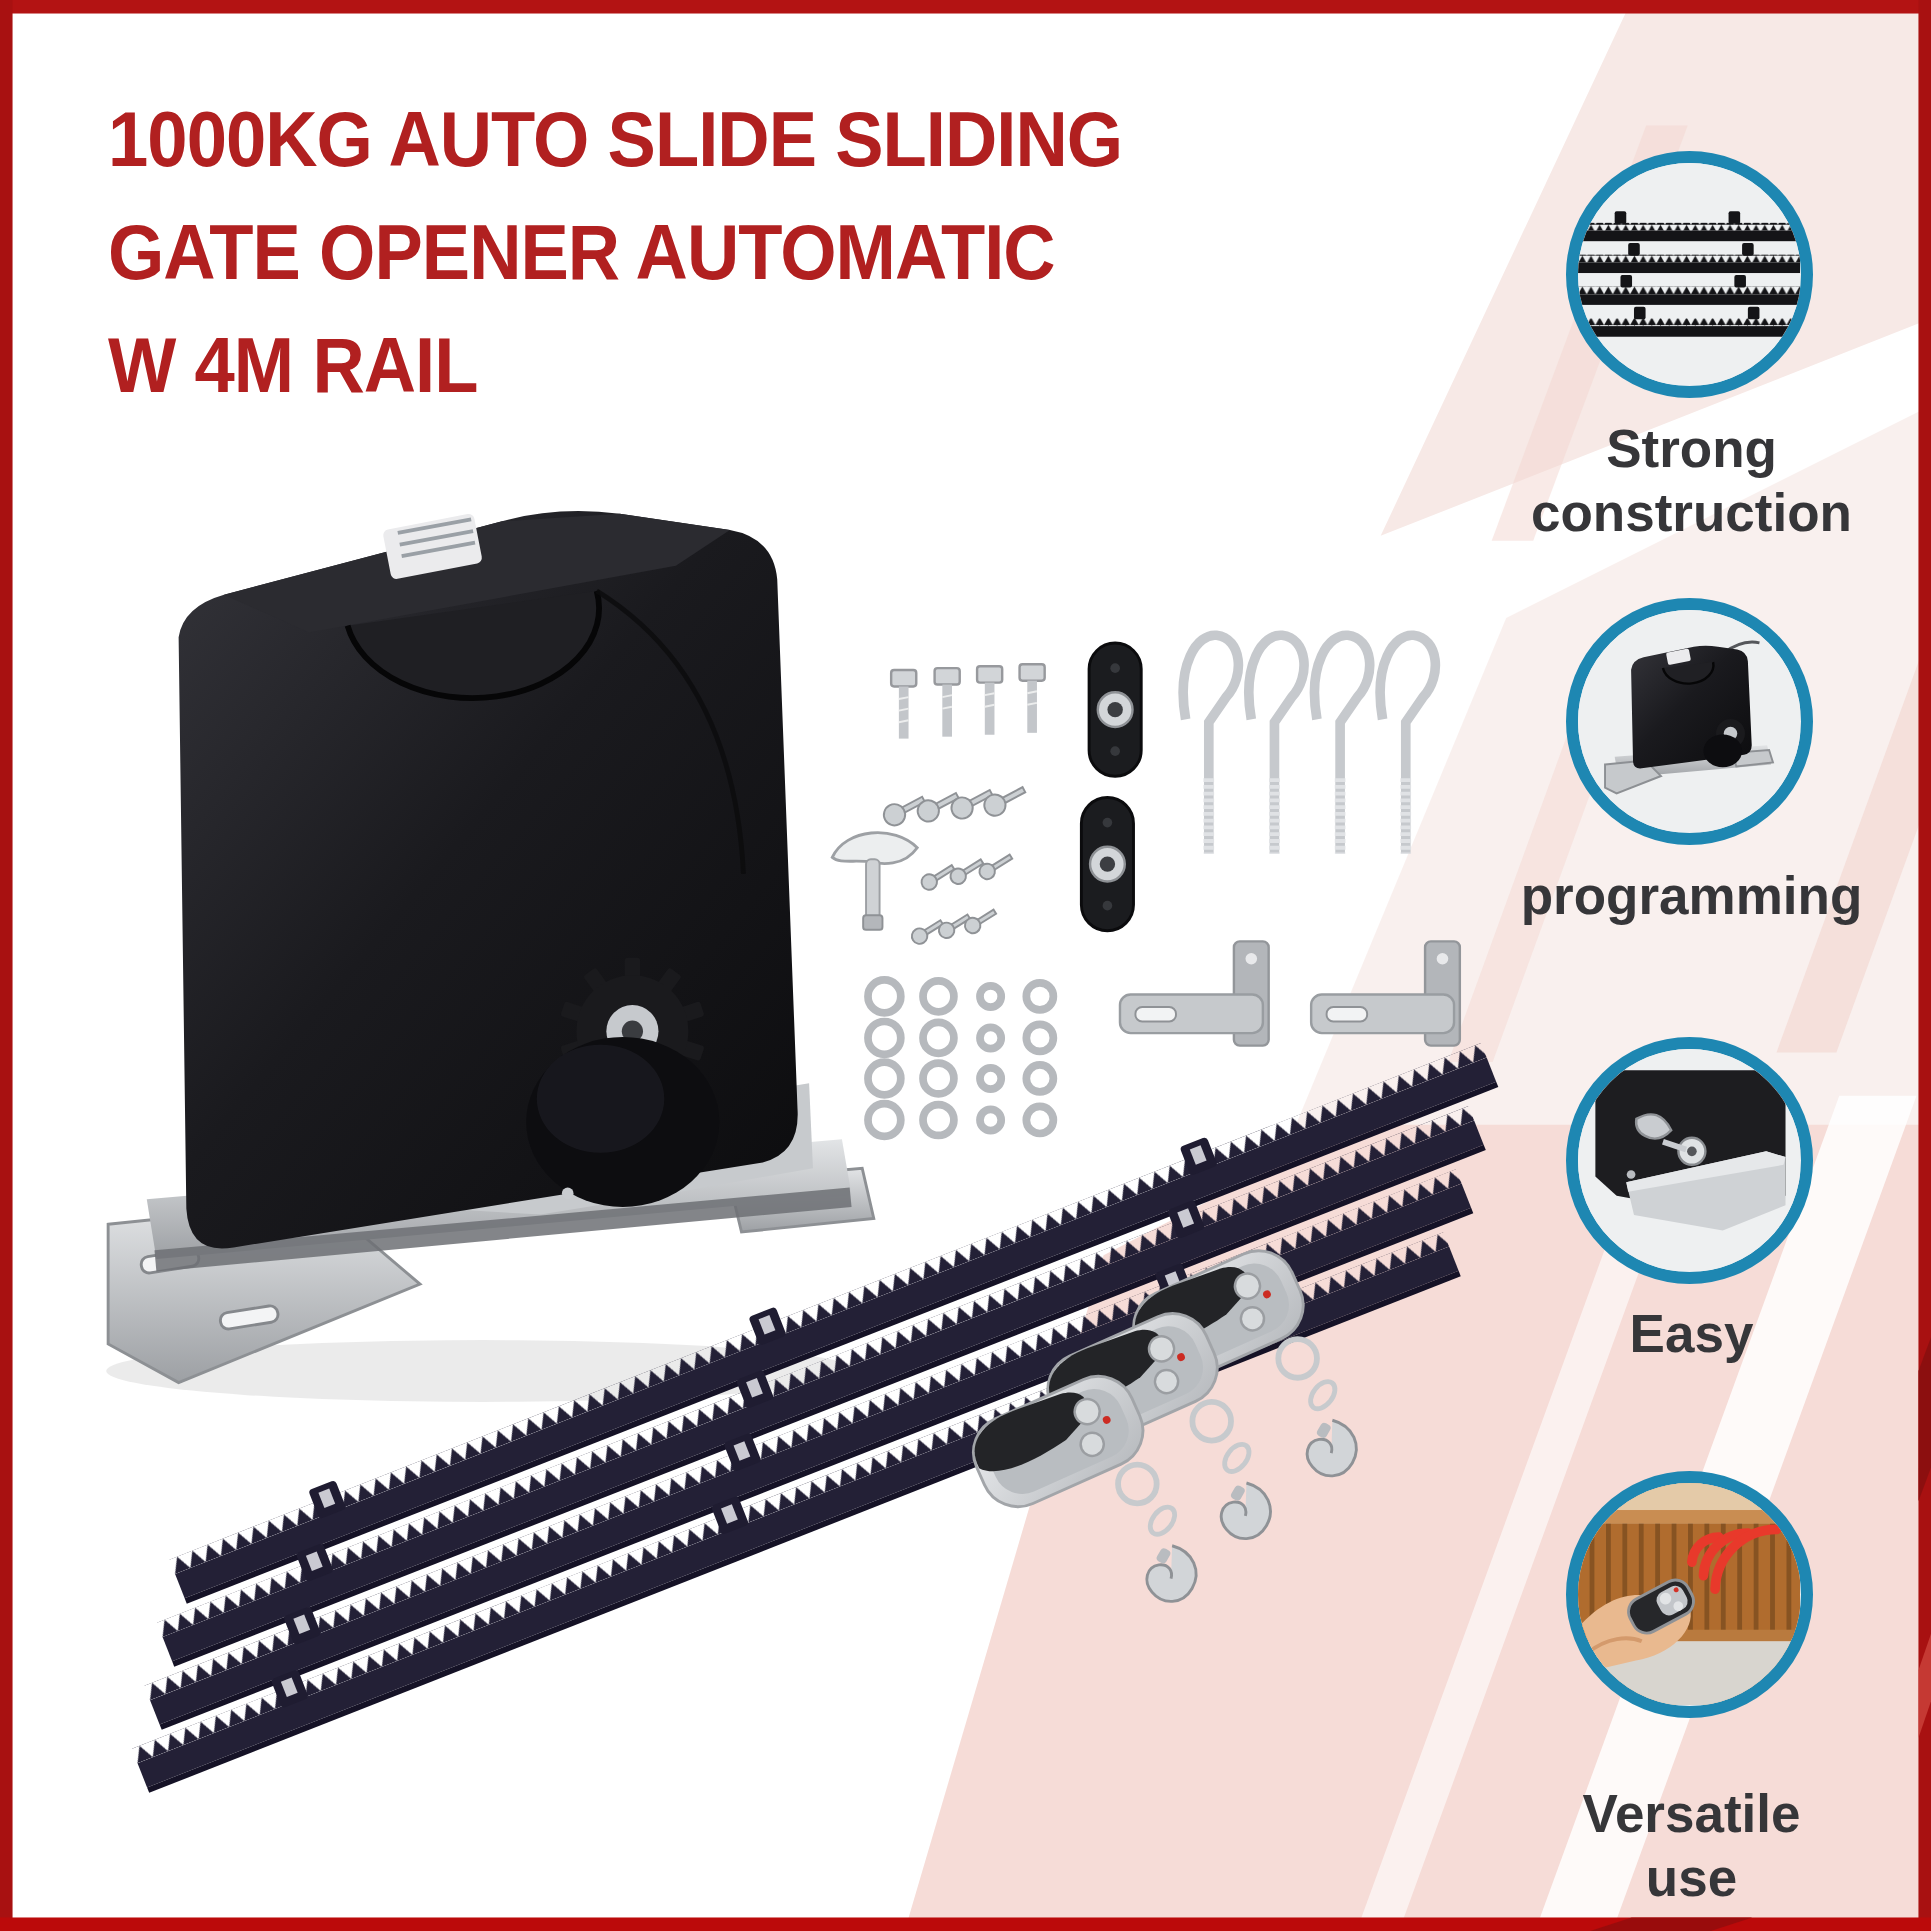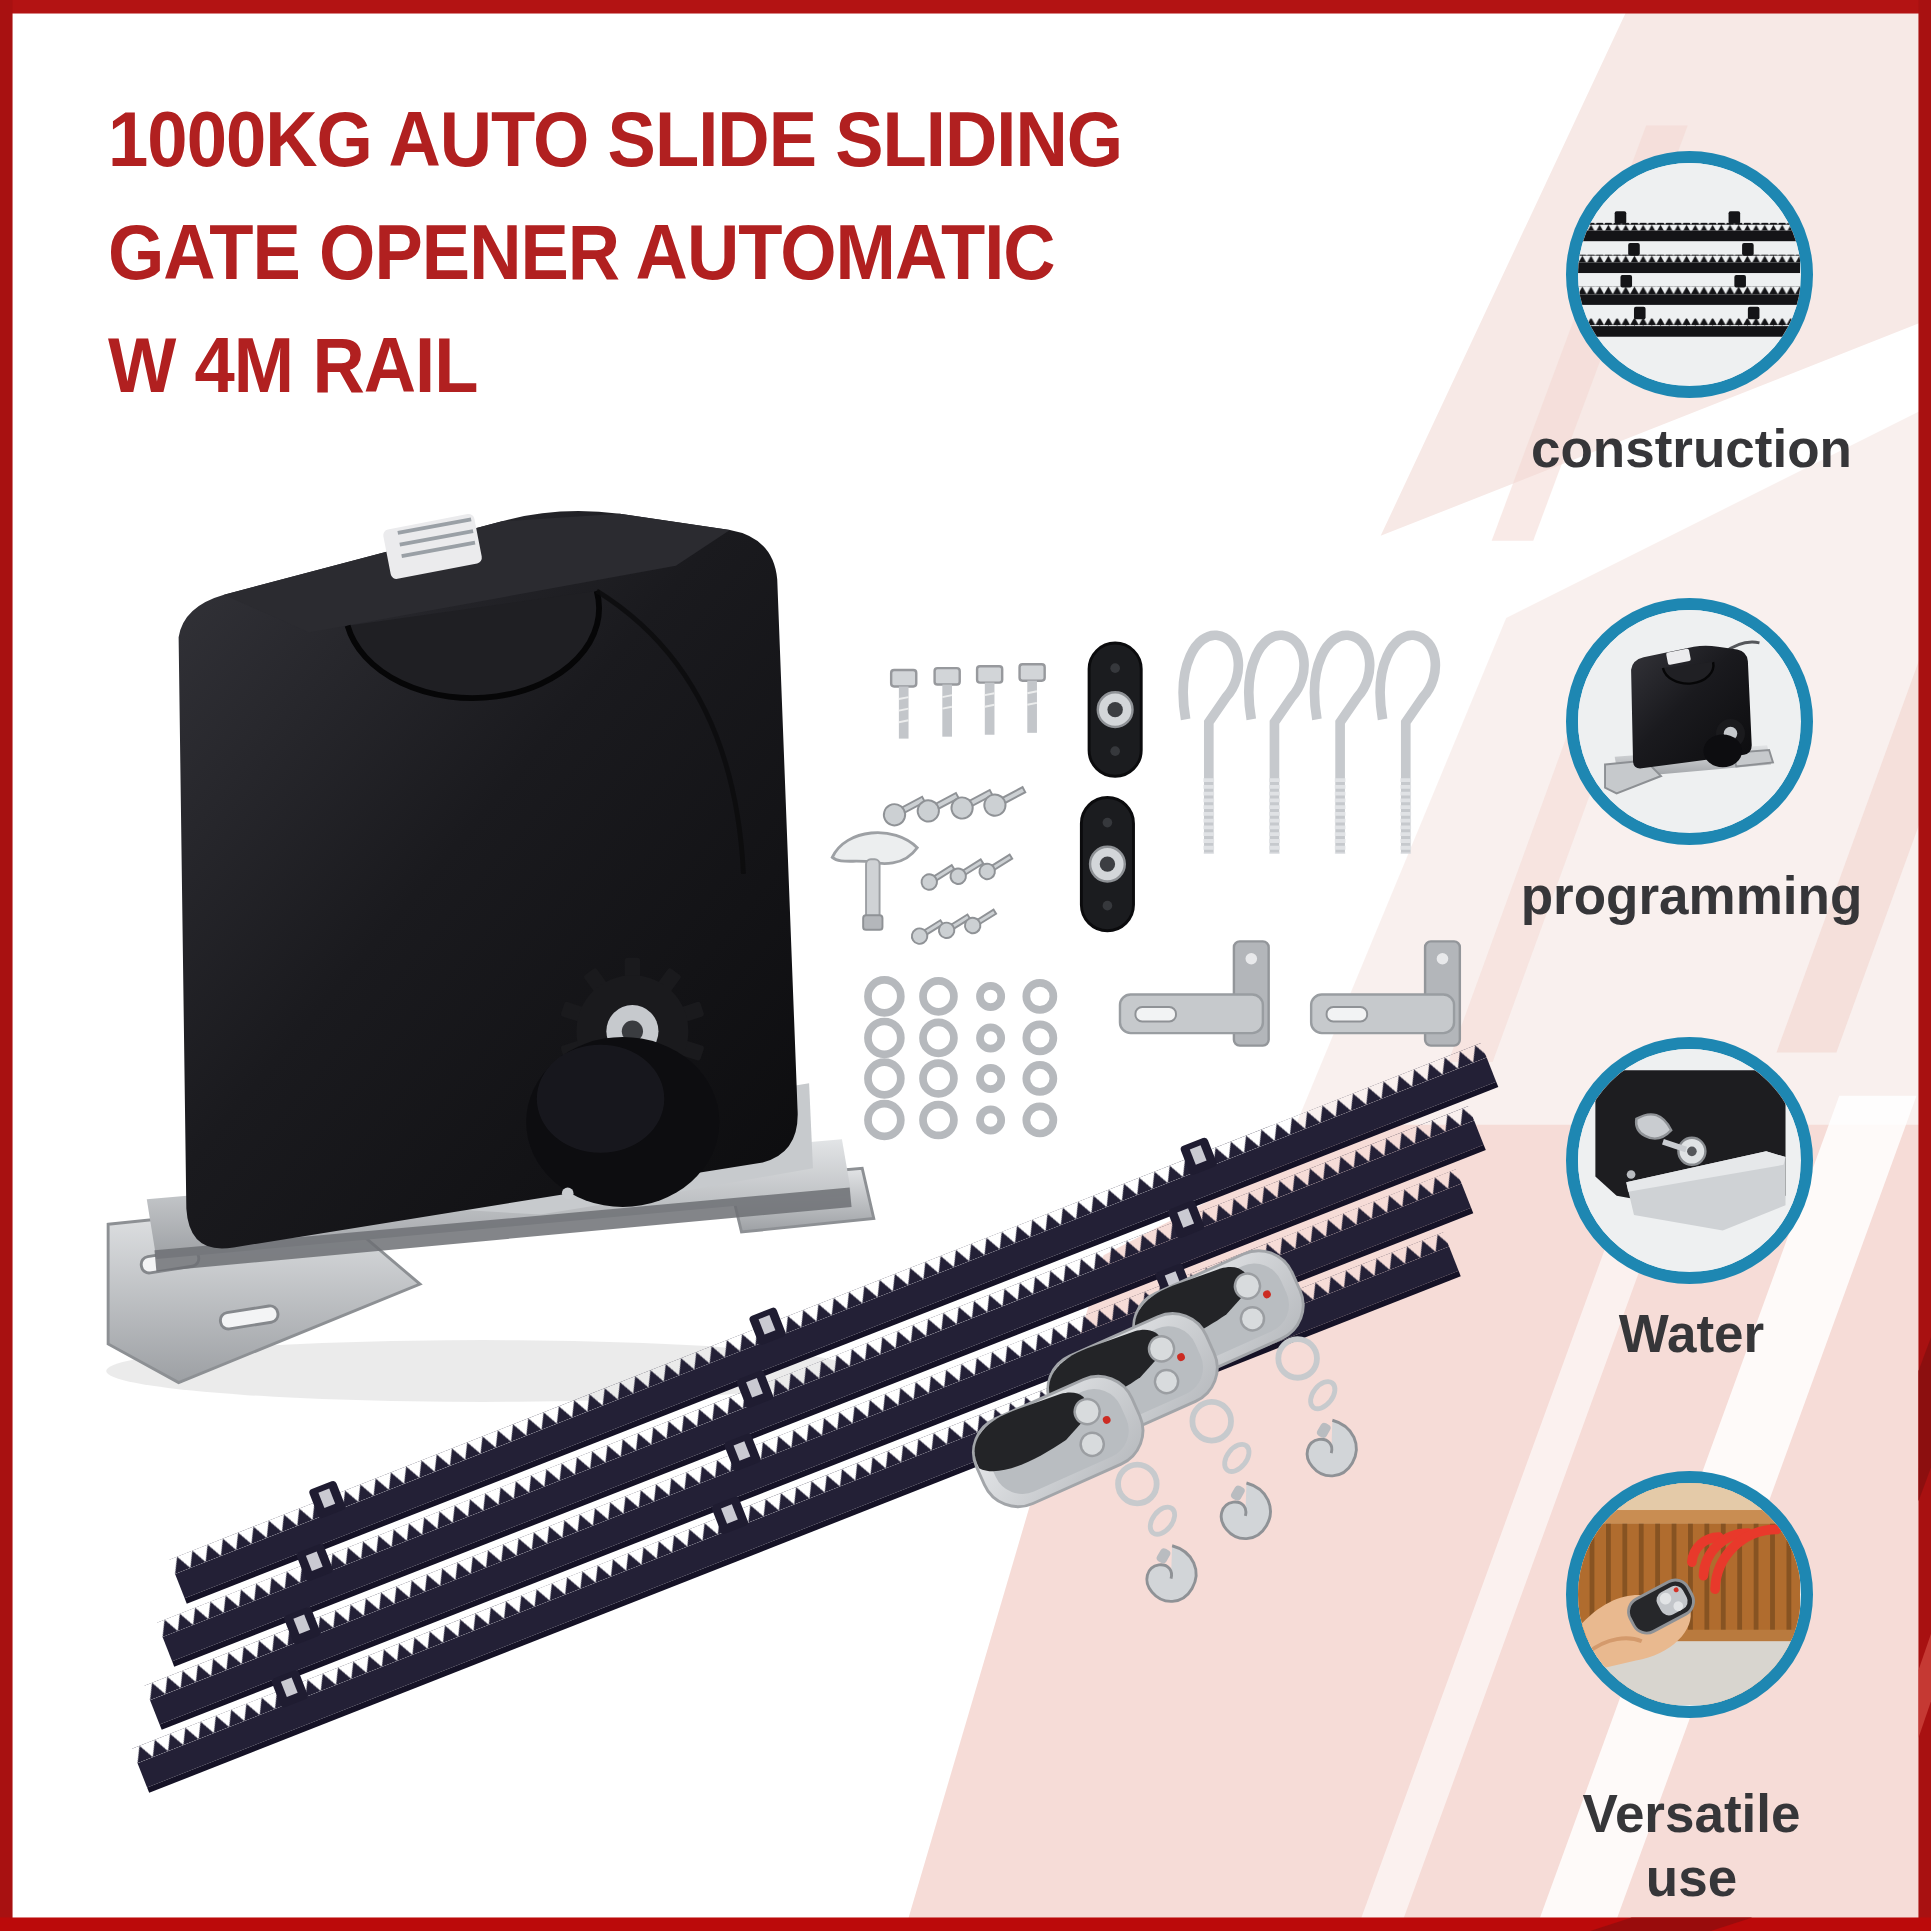--- a/index.html
+++ b/index.html
@@ -355,20 +355,21 @@
         <rect x="44" y="116" width="12" height="13" rx="2" fill="#141417"></rect>
           <rect x="162" y="116" width="12" height="13" rx="2" fill="#141417"></rect>
         <rect x="0" y="169" width="230" height="11" fill="#141417"></rect>
           <rect x="0" y="161" width="230" height="8" fill="url(#rackTeethS)"></rect>
         <rect x="58" y="149" width="12" height="13" rx="2" fill="#141417"></rect>
           <rect x="176" y="149" width="12" height="13" rx="2" fill="#141417"></rect>
       </g>
     </svg>
   </div>
   <div class="flabel" style="top:417px">
+    <div>Strong</div>
     <div>construction</div>
   </div>
 
   <div class="fcircle" style="top:598px">
     <svg viewBox="0 0 230 230">
       <rect width="230" height="230" fill="#eef0f1"></rect>
       <path d="M150,45 Q170,30 188,34" fill="none" stroke="#55575b" stroke-width="3"></path>
       <polygon points="38,152 196,140 200,160 42,174" fill="url(#silverGrad)"></polygon>
       <polygon points="28,160 70,156 86,172 40,190 28,184" fill="#c6c9cc" stroke="#8d9094" stroke-width="2"></polygon>
       <polygon points="160,148 198,145 202,158 164,162" fill="#c6c9cc" stroke="#8d9094" stroke-width="2"></polygon>
@@ -391,21 +392,21 @@
       <polygon points="50,138 195,106 215,112 215,162 150,188 58,172" fill="#cfd2d5"></polygon>
       <polygon points="50,138 195,106 215,112 213,120 52,148" fill="#e6e8ea"></polygon>
       <circle cx="55" cy="130" r="4.5" fill="#b9bcc0"></circle>
       <circle cx="118" cy="106" r="14" fill="#dfe2e4" stroke="#8a8d91" stroke-width="2.5"></circle>
       <circle cx="118" cy="106" r="5" fill="#55575b"></circle>
       <path d="M58,78 Q76,58 96,78 Q88,95 72,92 Q60,90 58,78 Z" fill="#c9ccd0" stroke="#8f9296" stroke-width="2.5" transform="rotate(18 77 83)"></path>
       <line x1="88" y1="96" x2="112" y2="104" stroke="#c9ccd0" stroke-width="6"></line>
     </svg>
   </div>
   <div class="flabel" style="top:1302px">
-    <div>Water</div>
+    <div>Easy</div>
   </div>
 
   <div class="fcircle" style="top:1471px">
     <svg viewBox="0 0 230 230">
       <rect width="230" height="230" fill="#d7b38c"></rect>
       <rect x="0" y="0" width="230" height="30" fill="#e4caa8"></rect>
       <rect x="0" y="28" width="230" height="14" fill="#c98d52"></rect>
       <rect x="0" y="42" width="230" height="118" fill="url(#slats)"></rect>
       <rect x="0" y="152" width="230" height="12" fill="#b97a3e"></rect>
       <rect x="0" y="164" width="230" height="66" fill="#d8d5cf"></rect>

